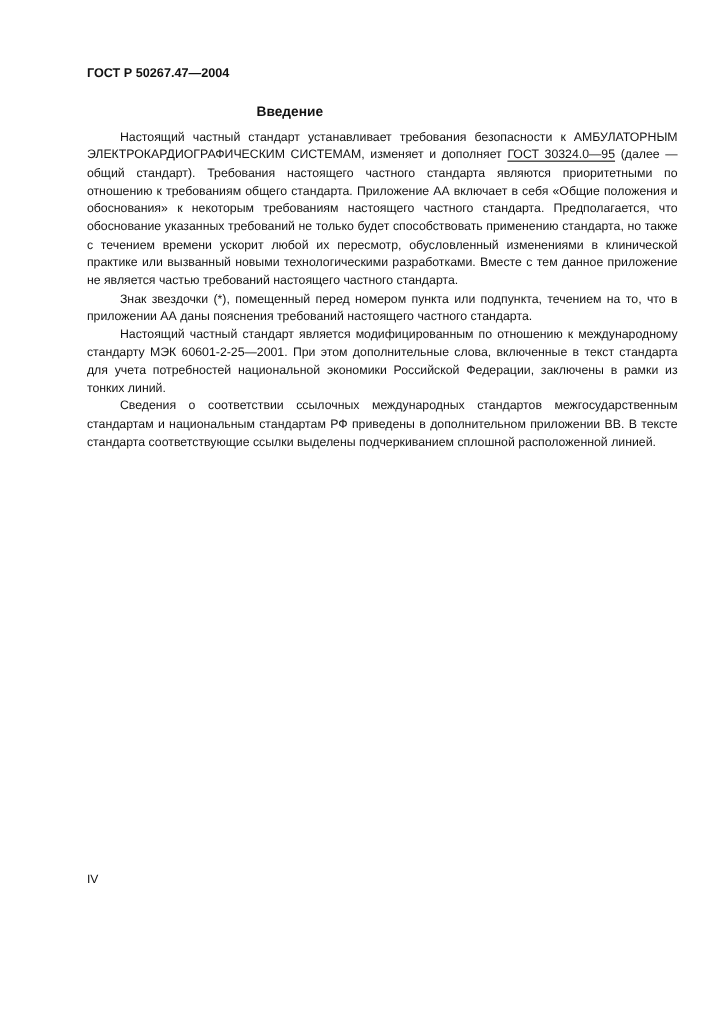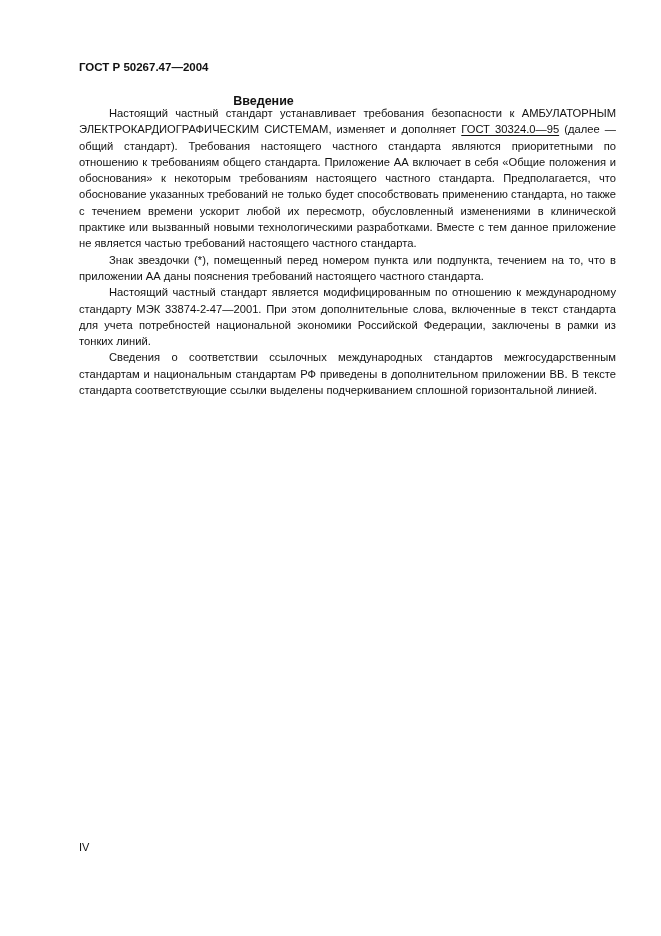--- a/index.html
+++ b/index.html
@@ -1,31 +1,31 @@
 <!DOCTYPE html>
 <html><head>
 <meta charset="utf-8">
 <style>
   html, body { margin: 0; padding: 0; background: #ffffff; }
   body { width: 661px; height: 936px; position: relative; overflow: hidden;
          font-family: "Liberation Sans", sans-serif; color: #111; }
   .header { position: absolute; left: 79px; top: 61px; font-size: 11.5px; font-weight: bold; letter-spacing: 0; }
   .title { position: absolute; left: 0; width: 527px; top: 94px; text-align: center; font-size: 12.5px; font-weight: bold; }
-  .body { position: absolute; left: 79px; width: 537px; top: 105px; font-size: 11.2px; line-height: 16.3px; }
+  .body { position: absolute; left: 79px; width: 537px; top: 117px; font-size: 11.2px; line-height: 16.3px; }
   .body p { margin: 0; text-indent: 30px; text-align: justify; }
   .u { text-decoration: underline; text-underline-offset: 2px; }
-  .pagenum { position: absolute; left: 79px; top: 841px; font-size: 11px; }
+  .pagenum { position: absolute; left: 79px; top: 794px; font-size: 11px; }
 </style>
 </head>
 <body>
 
 <div class="header">ГОСТ Р 50267.47—2004</div>
 
 <div class="title">Введение</div>
 
 <div class="body">
   <p><span>Настоящий частный стандарт устанавливает требования безопасности к АМБУЛАТОРНЫМ ЭЛЕКТРОКАРДИОГРАФИЧЕСКИМ СИСТЕМАМ, изменяет и дополняет </span><span class="u">ГОСТ 30324.0—95</span><span> (далее — общий стандарт). Требования настоящего частного стандарта являются приоритетными по отношению к требованиям общего стандарта. Приложение АА включает в себя «Общие положения и обоснования» к некоторым требованиям настоящего частного стандарта. Предполагается, что обоснование указанных требований не только будет способствовать применению стандарта, но также с течением времени ускорит любой их пересмотр, обусловленный изменениями в клинической практике или вызванный новыми технологическими разработками. Вместе с тем данное приложение не является частью требований настоящего частного стандарта.</span></p>
   <p>Знак звездочки (*), помещенный перед номером пункта или подпункта, течением на то, что в приложении АА даны пояснения требований настоящего частного стандарта.</p>
-  <p>Настоящий частный стандарт является модифицированным по отношению к международному стандарту МЭК 33874-2-47—2001. При этом дополнительные слова, включенные в текст стандарта для учета потребностей национальной экономики Российской Федерации, заключены в рамки из тонких линий.</p>
-  <p>Сведения о соответствии ссылочных международных стандартов межгосударственным стандартам и национальным стандартам РФ приведены в дополнительном приложении ВВ. В тексте стандарта соответствующие ссылки выделены подчеркиванием сплошной горизонтальной линией.</p>
+  <p>Настоящий частный стандарт является модифицированным по отношению к международному стандарту МЭК 60601-2-25—2001. При этом дополнительные слова, включенные в текст стандарта для учета потребностей национальной экономики Российской Федерации, заключены в рамки из тонких линий.</p>
+  <p>Сведения о соответствии ссылочных международных стандартов межгосударственным стандартам и национальным стандартам РФ приведены в дополнительном приложении ВВ. В тексте стандарта соответствующие ссылки выделены подчеркиванием сплошной расположенной линией.</p>
 </div>
 
 <div class="pagenum">IV</div>
 
 </body></html>

